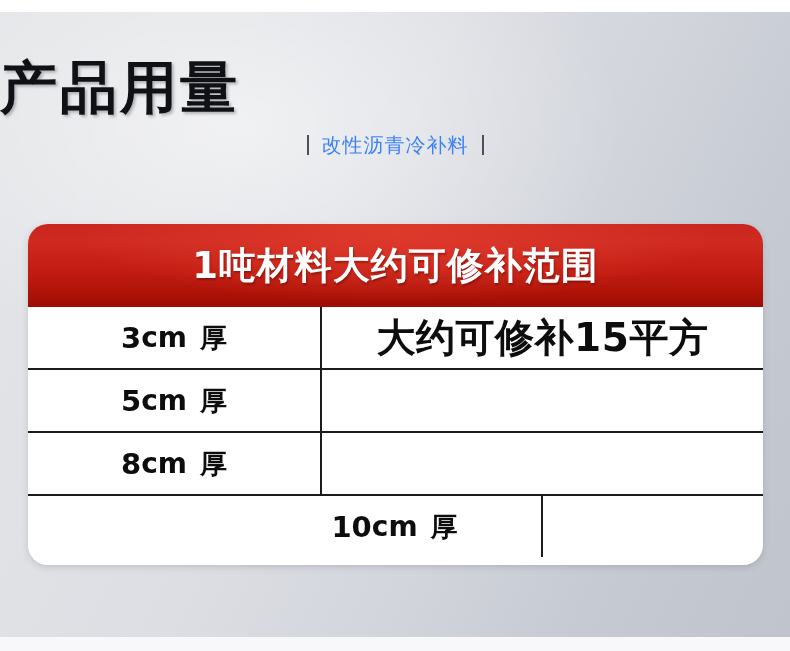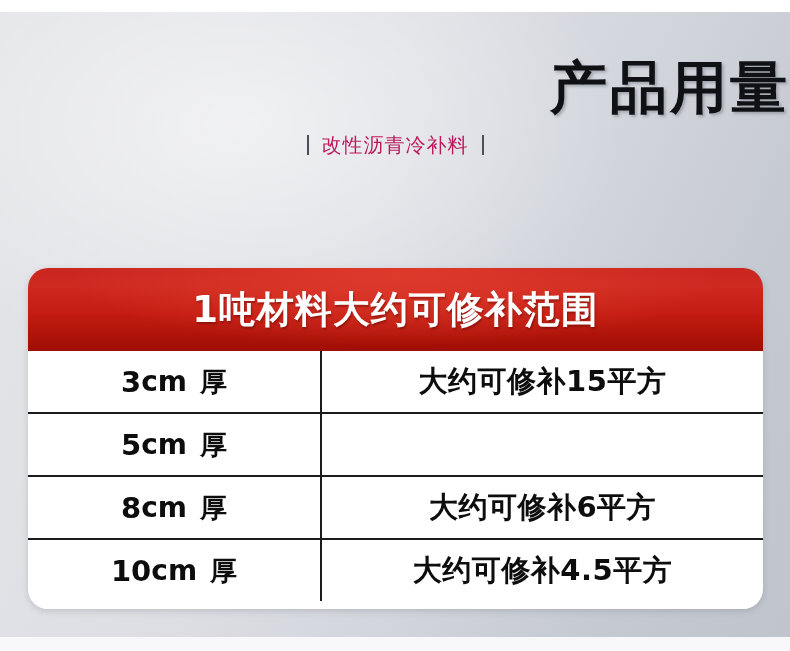--- a/index.html
+++ b/index.html
@@ -56,21 +56,21 @@
       radial-gradient(ellipse 70% 55% at 30% 18%, rgba(255,255,255,0.55) 0%, rgba(255,255,255,0) 70%);
     pointer-events: none;
   }
 
   
   .header {
     position: absolute;
     left: 0;
     top: 58px;
     width: 790px;
-    text-align: right;
+    text-align: left;
   }
   .main-title {
     font-family: "DejaVu Sans", "Liberation Sans", sans-serif;
     font-size: 57px;
     font-weight: 700;
     color: #101114;
     letter-spacing: 3px;
     line-height: 1.05;
     text-shadow: 2px 2px 3px rgba(120,125,135,0.55);
   }
@@ -84,34 +84,33 @@
   .sub-bar {
     display: inline-block;
     width: 2px;
     height: 20px;
     background: #4b4f58;
   }
   .subtitle-text {
     font-family: "DejaVu Sans", "Liberation Sans", sans-serif;
     font-size: 20px;
     font-weight: 500;
-    color: #be185d;
+    color: #3b82f6;
     letter-spacing: 1px;
   }
 
   
   .card {
     position: absolute;
     left: 28px;
     top: 224px;
     width: 735px;
     border-radius: 20px;
     overflow: hidden;
     box-shadow: 0 2px 6px rgba(80,85,95,0.22);
-    margin-top: 44px;
   }
 
   .red-banner {
     position: relative;
     height: 83px;
     background:
       radial-gradient(ellipse 62% 120% at 50% 8%, #de3a2c 0%, rgba(222,58,44,0) 72%),
       linear-gradient(to bottom, #c9261f 0%, #cf2a20 22%, #c31c12 55%, #ae1308 82%, #9d0d04 100%);
     display: flex;
     align-items: center;
@@ -160,21 +159,21 @@
     font-weight: 700;
     letter-spacing: 0px;
   }
   .cell-thick .word {
     font-size: 27px;
     font-weight: 700;
     margin-left: 13px;
   }
   .cell-area {
     flex: 1;
-    font-size: 29px;
+    font-size: 39px;
     font-weight: 700;
     letter-spacing: 0.5px;
   }
   .card-bottom-pad {
     height: 8px;
     background: #ffffff;
   }
 </style>
 </head>
 <body>
@@ -218,30 +217,28 @@
             <span class="word">厚</span>
         </div>
       </div>
 
       <div class="trow">
         <div class="cell cell-thick">
           <span class="num">8</span>
             <span class="unit">cm</span>
             <span class="word">厚</span>
         </div>
-        <div class="cell cell-area">大约可修补6平方</div>
       </div>
 
       <div class="trow">
         <div class="cell cell-thick">
           <span class="num">10</span>
             <span class="unit">cm</span>
             <span class="word">厚</span>
         </div>
-        <div class="cell cell-area">大约可修补4.5平方</div>
       </div>
 
     </div>
 
     <div class="card-bottom-pad"></div>
   </div>
 
   <div class="bottom-strip"></div>
 
 </div>

